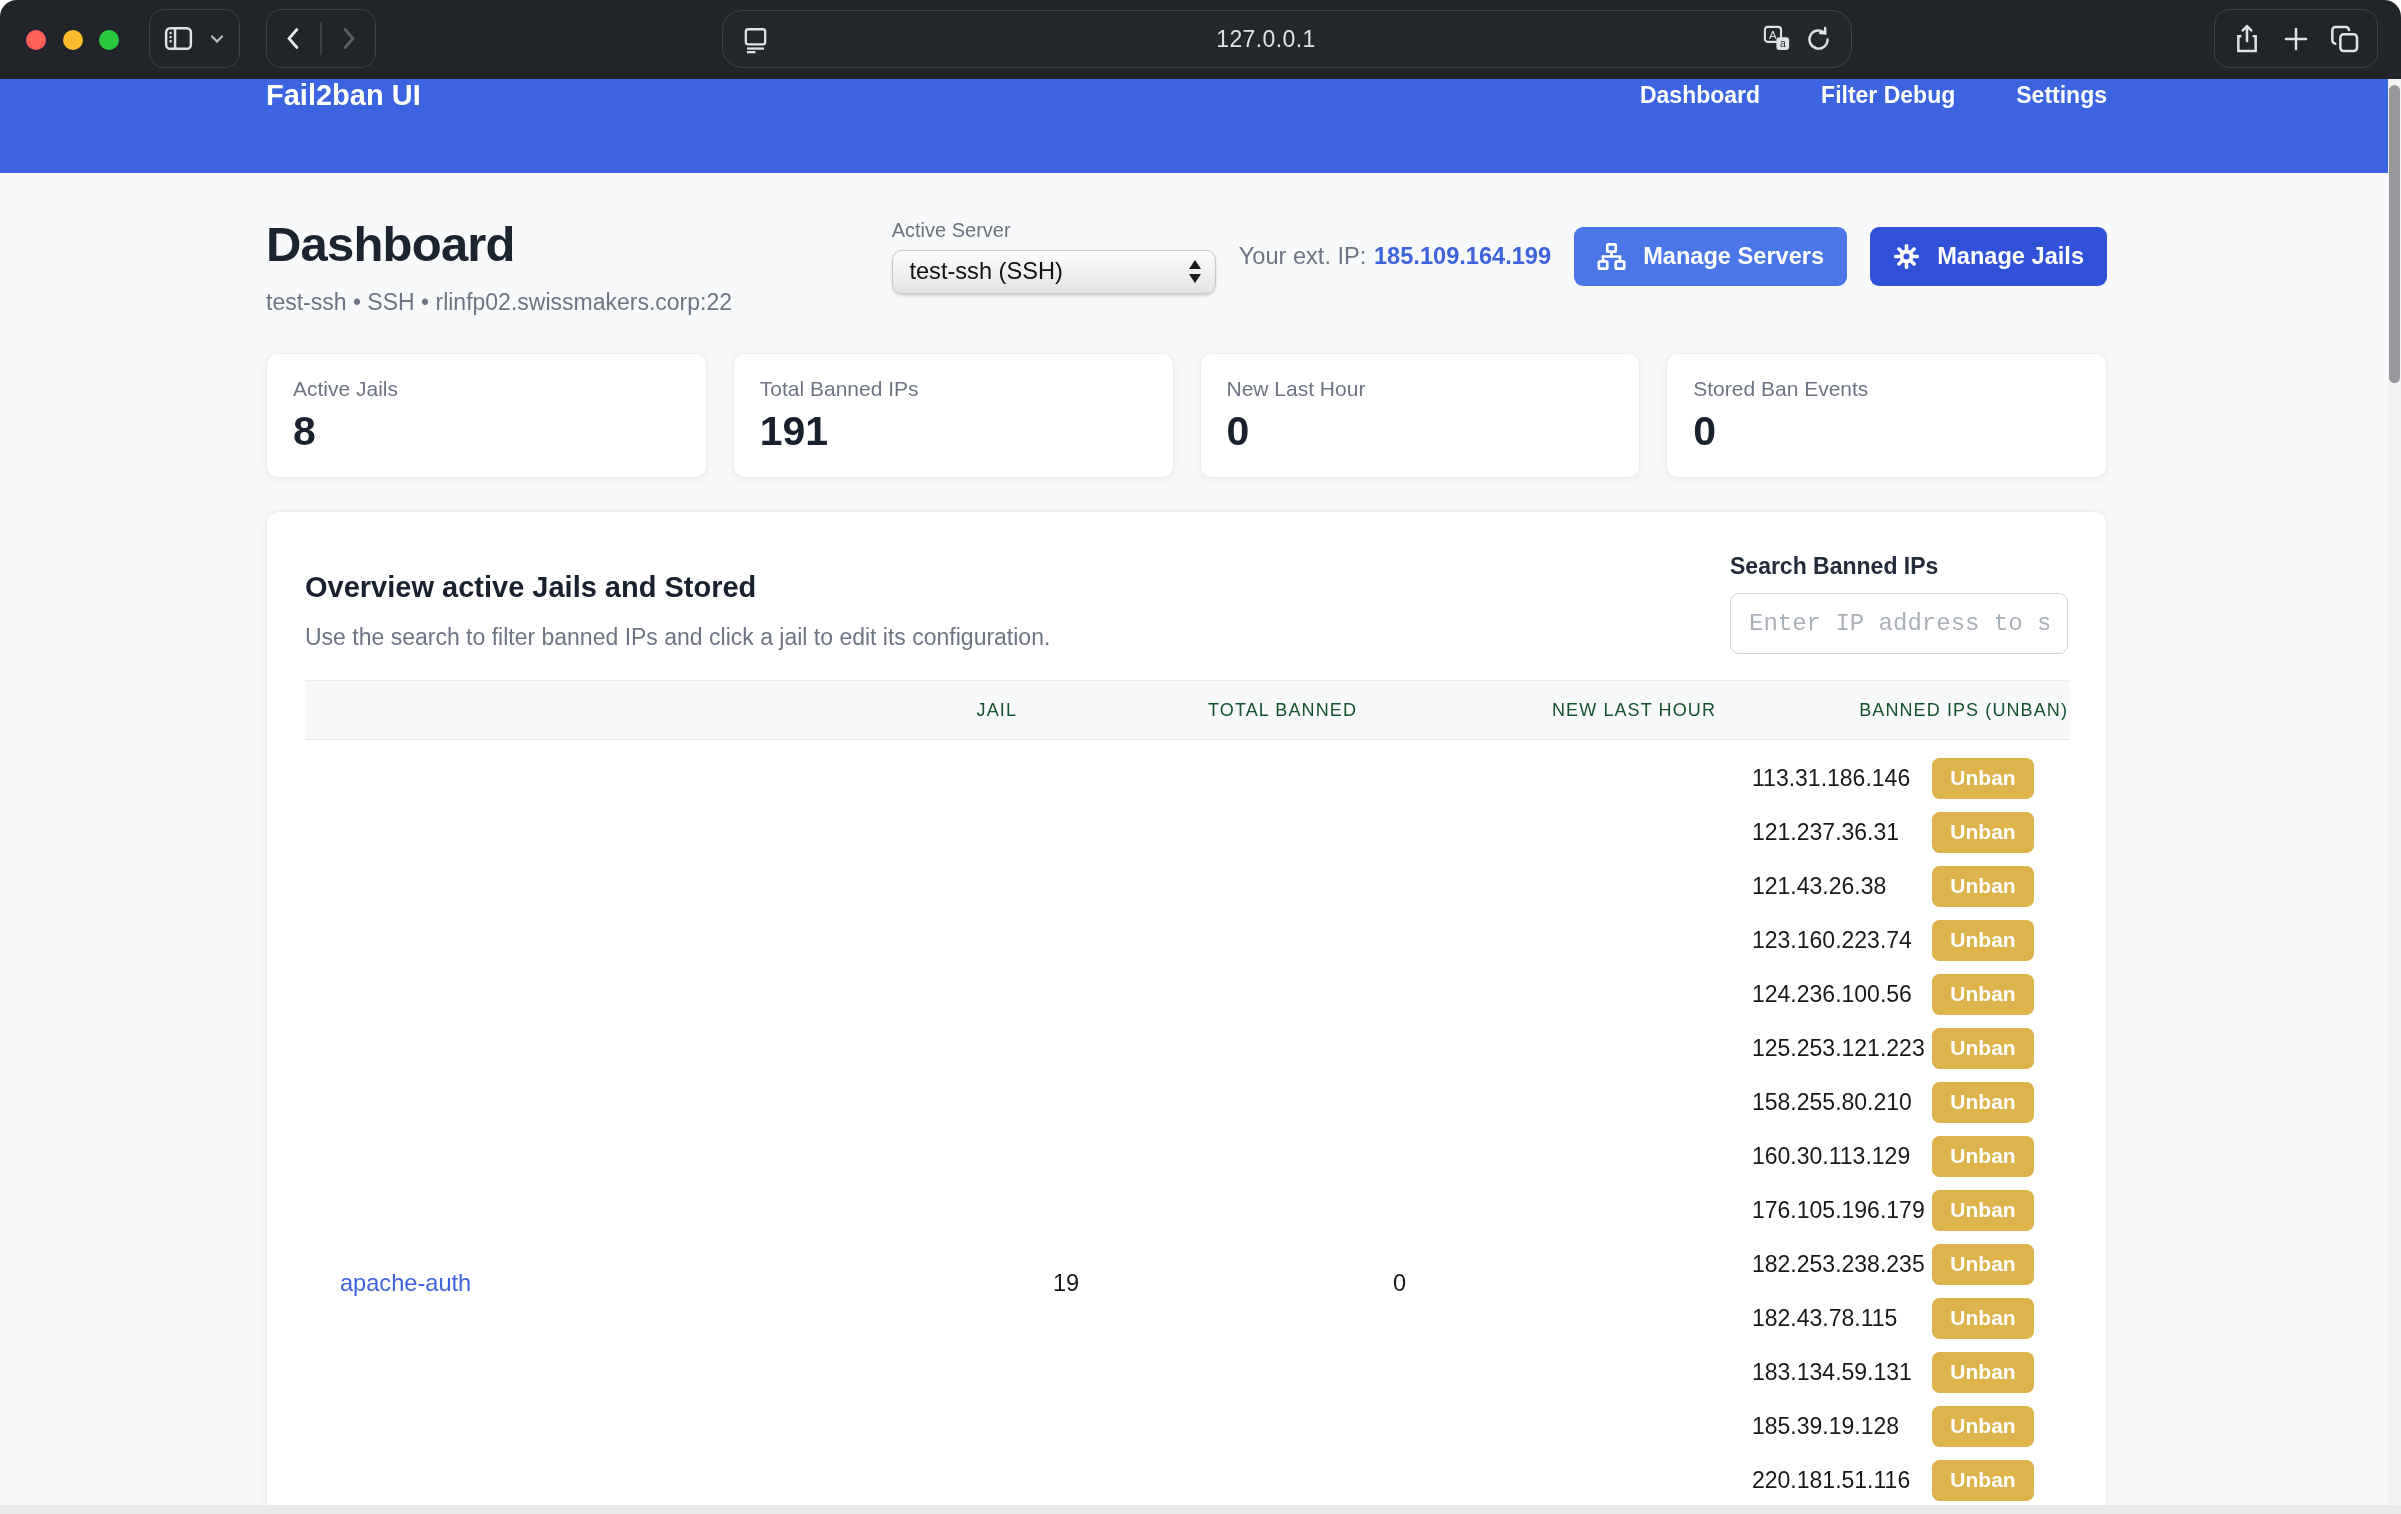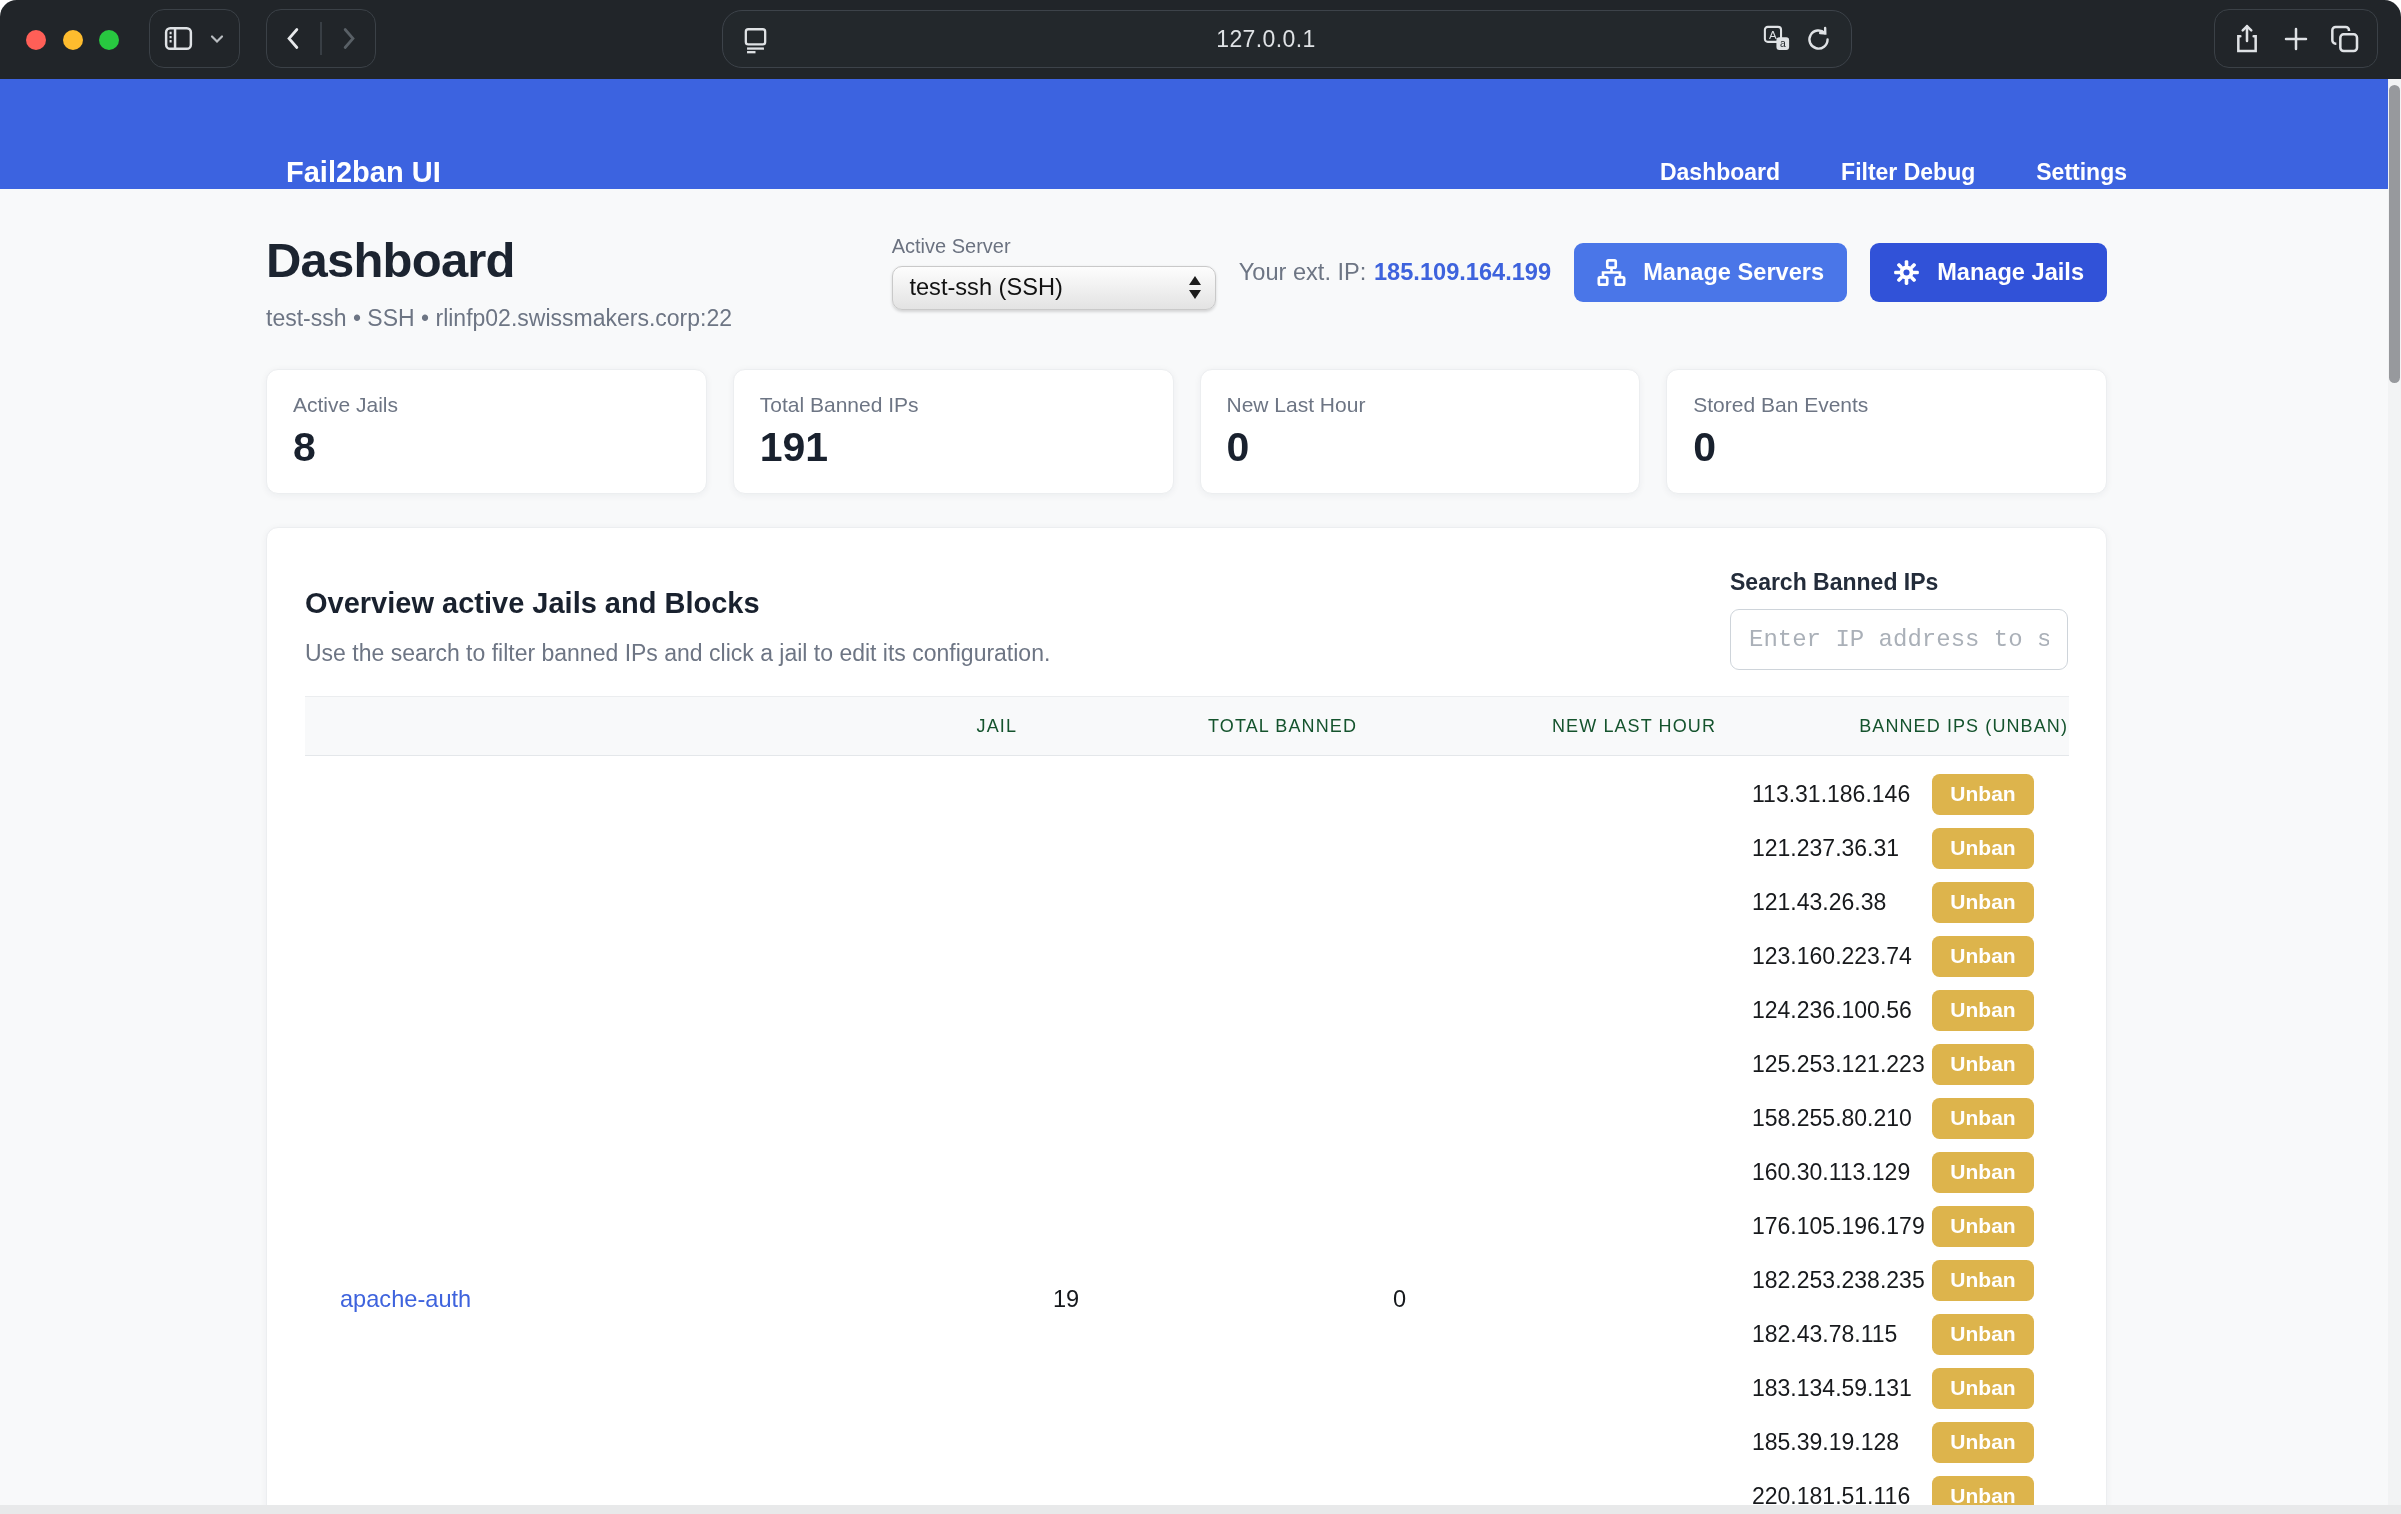--- a/index.html
+++ b/index.html
@@ -16,21 +16,21 @@
   .grp-nav{left:266px;width:110px;}
   .grp-nav .half{flex:1;display:flex;align-items:center;justify-content:center;height:100%;}
   .grp-nav .divider{width:1.5px;height:33px;background:#383e44;}
   .grp-right{right:23px;width:164px;justify-content:space-around;padding:0 7.6px;}
   .urlbar{position:absolute;left:722px;top:10px;width:1130px;height:58px;background:#23282c;border:1.5px solid #3d434a;border-radius:20px;box-sizing:border-box;display:flex;align-items:center;padding:0 18px;}
   .urlbar .url{flex:1;text-align:center;color:#dfe2e5;font-size:23px;letter-spacing:0.4px;}
   .icon{display:inline-flex;align-items:center;justify-content:center;}
   svg{display:block;}
 
   
-  .appnav{height:110px;background:#3c63e0;display:flex;align-items:flex-end;padding-left:20px;}
+  .appnav{height:94px;background:#3c63e0;display:flex;align-items:flex-start;}
   .container{width:1841px;margin-left:266px;}
   .appnav .container{display:flex;align-items:center;justify-content:space-between;}
   .brand{color:#ffffff;font-size:29px;font-weight:bold;}
   .nav-links{display:flex;gap:61px;}
   .nav-link{color:#ffffff;font-size:23px;font-weight:bold;text-decoration:none;cursor:pointer;}
 
   
   .header-row{display:flex;justify-content:space-between;align-items:flex-start;padding-top:43px;}
   h1.page-title{margin:0;font-size:49px;font-weight:bold;color:#1c2430;letter-spacing:-0.8px;}
   .subtitle{margin-top:16.7px;font-size:23px;color:#6d7584;}
@@ -253,21 +253,21 @@
         </div>
         <div class="card stat-card">
           <div class="stat-label">Stored Ban Events</div>
           <div class="stat-value">0</div>
         </div>
       </div>
 
     <div class="card main-card">
       <div class="card-head">
         <div>
-          <h2 class="overview-title">Overview active Jails and Blocks</h2>
+          <h2 class="overview-title">Overview active Jails and Stored</h2>
           <p class="overview-desc">Use the search to filter banned IPs and click a jail to edit its configuration.</p>
         </div>
         <div class="search-block">
           <span class="search-label">Search Banned IPs</span>
           <input class="search-input" type="text" placeholder="Enter IP address to search" style="">
         </div>
       </div>
 
       <table class="jails">
         <thead>

